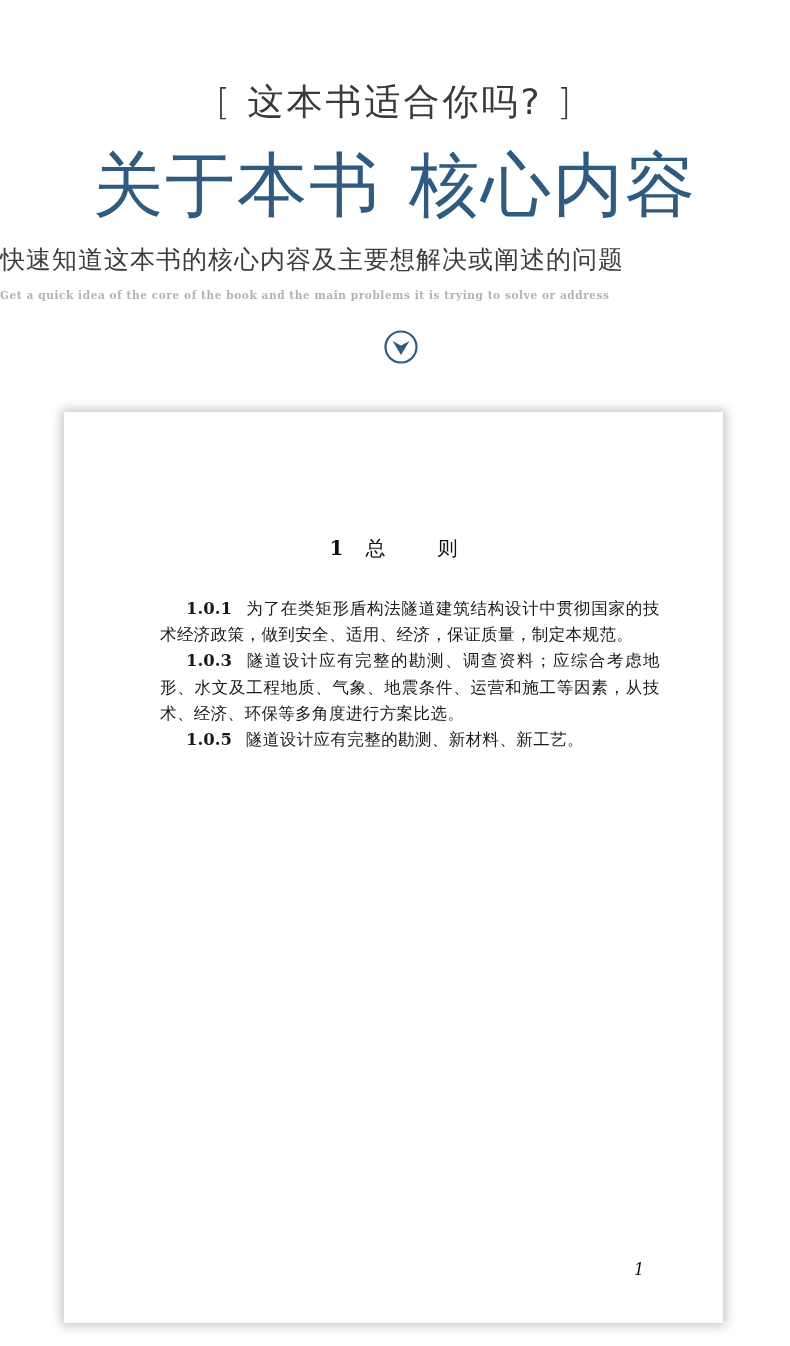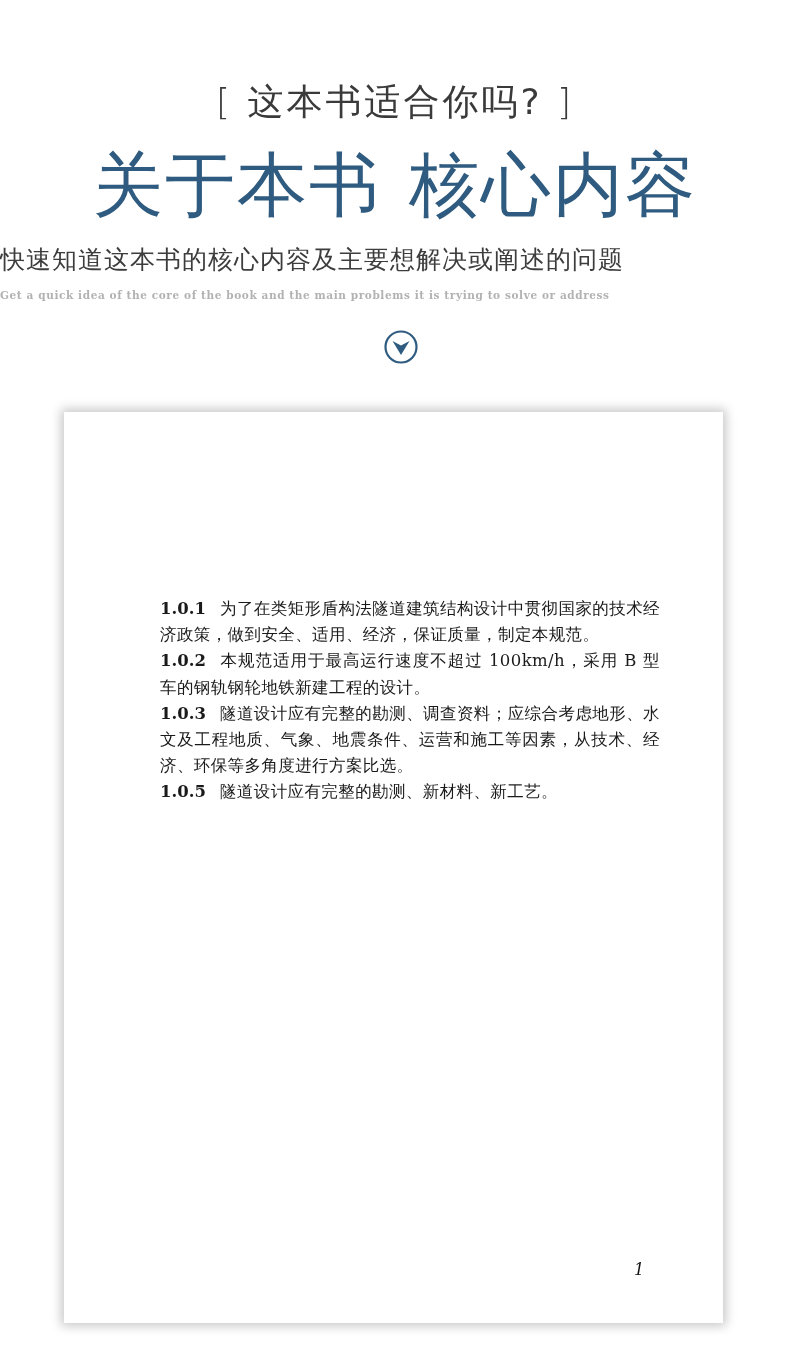--- a/index.html
+++ b/index.html
@@ -131,20 +131,21 @@
       letter-spacing: 0.4px;
       text-align: justify;
     }
     .clause {
       margin: 0;
     }
     .clause .cnum {
       font-weight: bold;
       margin-right: 14px;
       letter-spacing: 0;
+      margin-left: 26px;
     }
     .page-number {
       position: absolute;
       left: 570px;
       top: 848px;
       font-family: "DejaVu Serif", serif;
       font-style: italic;
       font-size: 16px;
       color: #111;
     }
@@ -168,27 +169,27 @@
 
   <div class="down-icon">
     <svg width="36" height="36" viewBox="0 0 36 36">
       <circle cx="18" cy="18" r="15.5" fill="none" stroke="#2e5b7f" stroke-width="2.2"></circle>
       <path d="M9.5 12 L18 26 L26.5 12 L18 16.5 Z" fill="#2e5b7f"></path>
     </svg>
   </div>
 </div>
 
 <div class="page-card">
+  <div class="chapter-title">
+    <span class="num">1</span><span>总</span><span class="w2">则</span>
+  </div>
 
   <div class="clauses">
     <p class="clause">
       <span class="cnum">1.0.1</span><span>为了在类矩形盾构法隧道建筑结构设计中贯彻国家的技术经济政策，做到安全、适用、经济，保证质量，制定本规范。</span>
-    </p>
-    <p class="clause">
-      <span class="cnum">1.0.2</span><span>本规范适用于最高运行速度不超过 100km/h，采用 B 型车的钢轨钢轮地铁新建工程的设计。</span>
     </p>
     <p class="clause">
       <span class="cnum">1.0.3</span><span>隧道设计应有完整的勘测、调查资料；应综合考虑地形、水文及工程地质、气象、地震条件、运营和施工等因素，从技术、经济、环保等多角度进行方案比选。</span>
     </p>
     <p class="clause">
       <span class="cnum">1.0.5</span><span>隧道设计应有完整的勘测、新材料、新工艺。</span>
     </p>
   </div>
 
   <div class="page-number">1</div>

